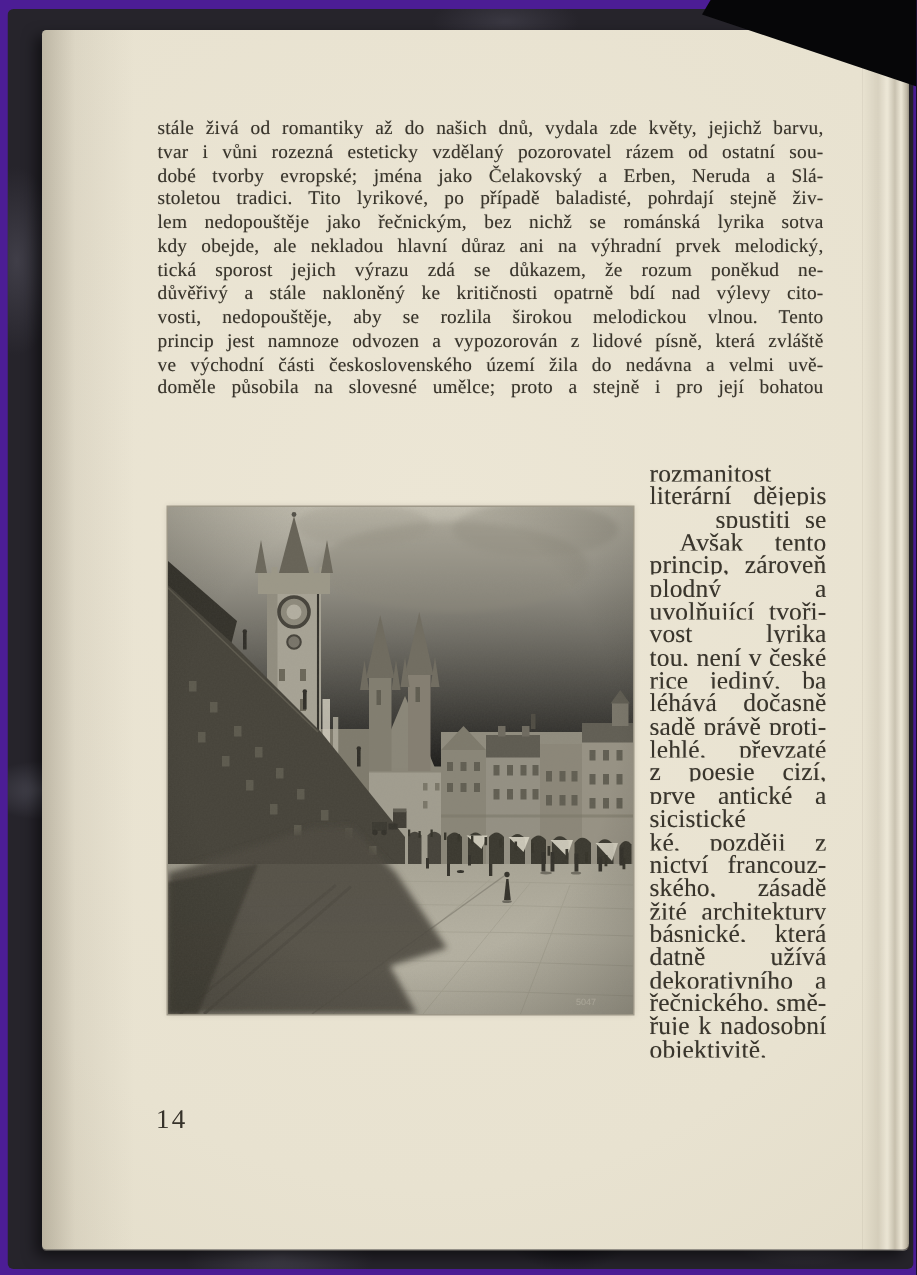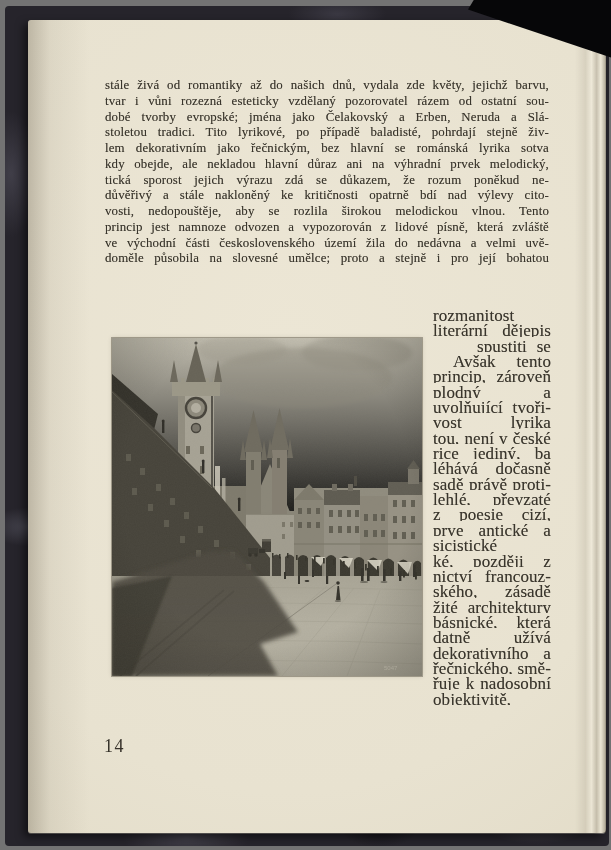--- a/index.html
+++ b/index.html
@@ -1,16 +1,16 @@
 <!DOCTYPE html>
 <html><head>
 <meta charset="utf-8">
 <style>
   html,body{margin:0;padding:0;background:#050505;}
-  .scene{position:relative;width:611px;height:850px;overflow:hidden;background:#737373;
+  .scene{position:relative;width:611px;height:850px;overflow:hidden;background:#4c1d95;
          font-family:"Liberation Serif","DejaVu Serif",serif;}
   .cover{position:absolute;left:5px;top:6px;right:2px;bottom:4px;border-radius:4px;
          background-color:#26242b;
          background-image:
            radial-gradient(60px 28px at 4% 62%, #46454f 0%, rgba(70,69,79,0) 70%),
            radial-gradient(90px 40px at 30% 99%, #3f3d47 0%, rgba(63,61,71,0) 70%),
            radial-gradient(55px 26px at 62% 98%, #15141a 0%, rgba(21,20,26,0) 70%),
            radial-gradient(80px 34px at 88% 97%, #44424c 0%, rgba(68,66,76,0) 70%),
            radial-gradient(70px 26px at 55% 1%, #3a3842 0%, rgba(58,56,66,0) 70%),
            radial-gradient(40px 90px at 1% 20%, #403e48 0%, rgba(64,62,72,0) 70%);}
@@ -49,21 +49,21 @@
 <div class="scene">
   <div class="cover"></div>
 
   <div class="page">
 
     <div class="body-text">
         <div class="tline">stále živá od romantiky až do našich dnů, vydala zde květy, jejichž barvu,</div>
         <div class="tline">tvar i vůni rozezná esteticky vzdělaný pozorovatel rázem od ostatní sou-</div>
         <div class="tline">dobé tvorby evropské; jména jako Čelakovský a Erben, Neruda a Slá-</div>
         <div class="tline">stoletou tradici. Tito lyrikové, po případě baladisté, pohrdají stejně živ-</div>
-        <div class="tline">lem dekorativním jako řečnickým, bez hlavní se románská lyrika sotva</div>
+        <div class="tline">lem nedopouštěje jako řečnickým, bez nichž se románská lyrika sotva</div>
         <div class="tline">kdy obejde, ale nekladou hlavní důraz ani na výhradní prvek melodický,</div>
         <div class="tline">tická sporost jejich výrazu zdá se důkazem, že rozum poněkud ne-</div>
         <div class="tline">důvěřivý a stále nakloněný ke kritičnosti opatrně bdí nad výlevy cito-</div>
         <div class="tline">vosti, nedopouštěje, aby se rozlila širokou melodickou vlnou. Tento</div>
         <div class="tline">princip jest namnoze odvozen a vypozorován z lidové písně, která zvláště</div>
         <div class="tline">ve východní části československého území žila do nedávna a velmi uvě-</div>
         <div class="tline">doměle působila na slovesné umělce; proto a stejně i pro její bohatou</div>
       </div>
 
     <div class="photo-wrap">

